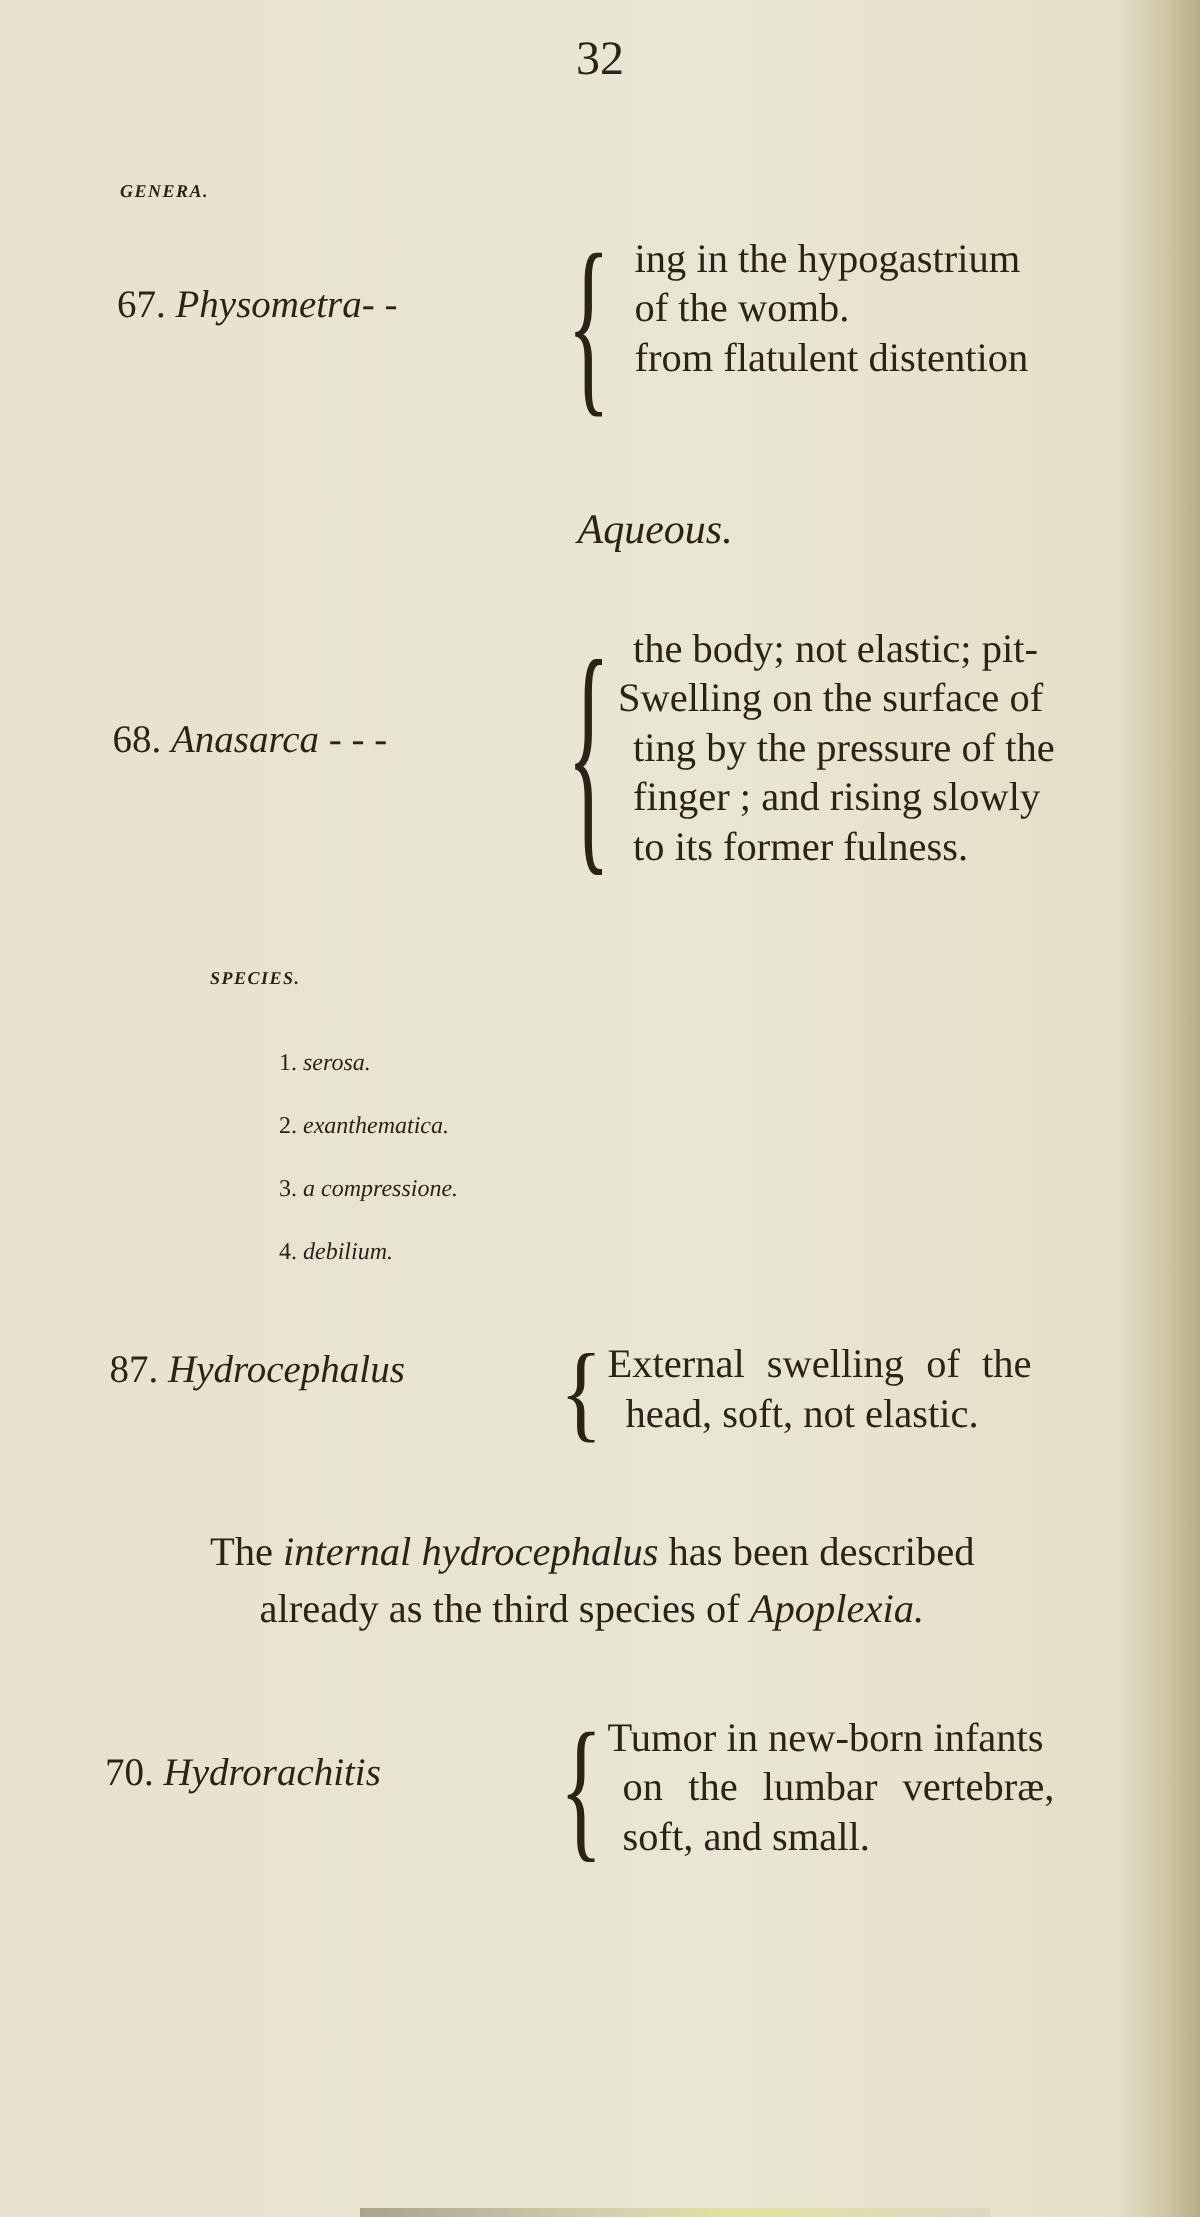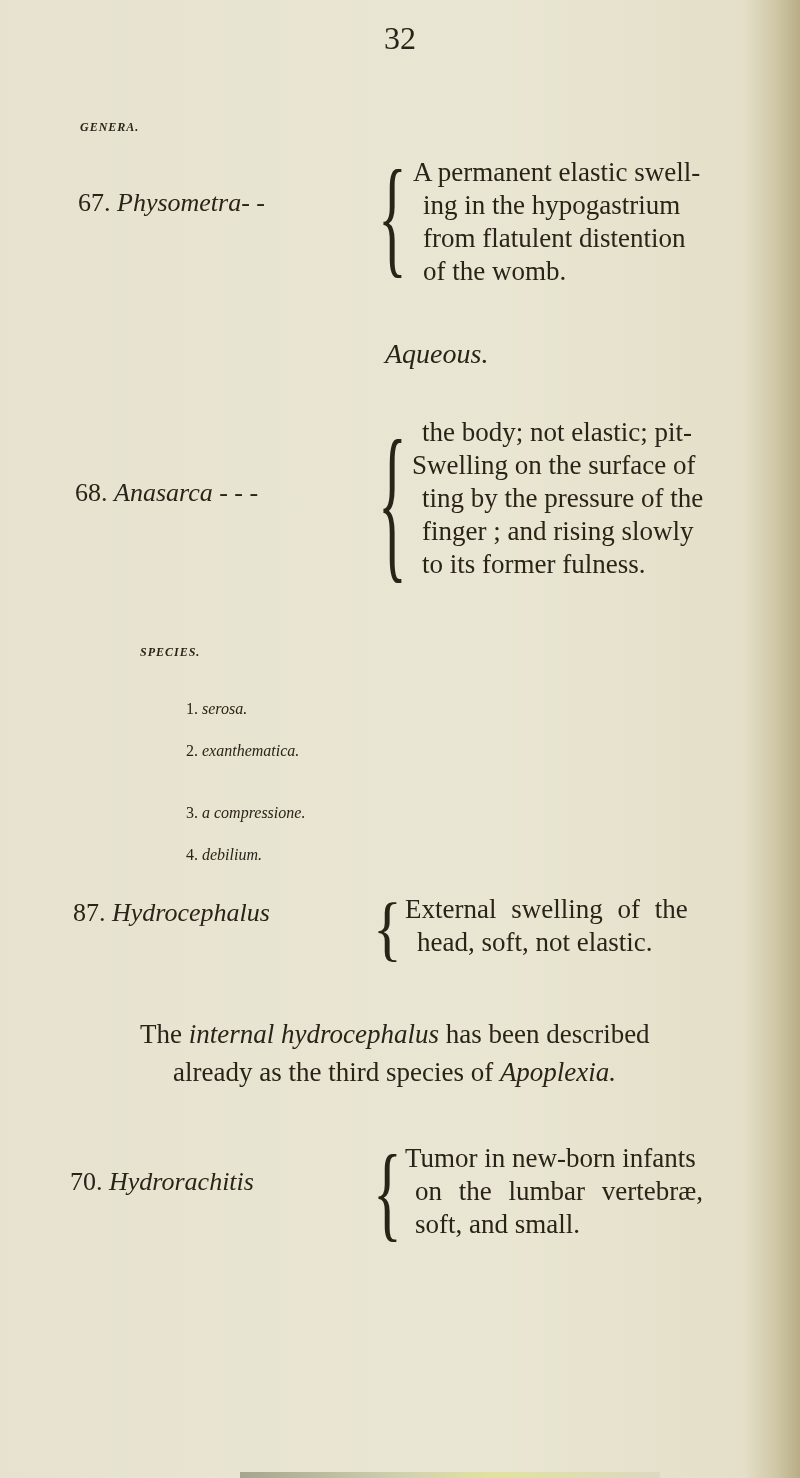--- a/index.html
+++ b/index.html
@@ -32,24 +32,23 @@
 <div class="abs page-number">32</div>
 
 <div class="abs section-label" style="left:80px; top:120px;">GENERA.</div>
 
 <div class="abs entry-name" style="left:78px; top:188px;">
   <span class="num">67.</span>
   <span class="name">Physometra</span><span>- -</span>
 </div>
 <div class="abs brace" style="left:378px; top:150px; transform:scaleY(2.2);">{</div>
 <div class="abs desc" style="left:413px; top:156px; width:368px;">
-  <span class="line">A permanent elastic swell-</span>
   <span class="line" style="padding-left:10px">ing in the hypogastrium</span>
+  <span class="line" style="padding-left:10px">of the womb.</span>
   <span class="line" style="padding-left:10px">from flatulent distention</span>
-  <span class="line" style="padding-left:10px">of the womb.</span>
 </div>
 
 <div class="abs subheading" style="left:385px; top:338px;">Aqueous.</div>
 
 <div class="abs entry-name" style="left:75px; top:478px;">
   <span class="num">68.</span>
   <span class="name">Anasarca</span>
   <span>- - -</span>
 </div>
 <div class="abs brace" style="left:378px; top:415px; transform:scaleY(2.9);">{</div>
@@ -58,21 +57,21 @@
   <span class="line">Swelling on the surface of</span>
   <span class="line" style="padding-left:10px">ting by the pressure of the</span>
   <span class="line" style="padding-left:10px">finger ; and rising slowly</span>
   <span class="line" style="padding-left:10px">to its former fulness.</span>
 </div>
 
 <div class="abs section-label" style="left:140px; top:645px;">SPECIES.</div>
 <div class="abs" style="left:186px; top:700px;">
   <div class="species-item" style="height:42px;"><span>1.</span> <span class="sname">serosa.</span></div>
   <div class="species-item" style="height:42px;"><span>2.</span> <span class="sname">exanthematica.</span></div>
-  <div class="species-item" style="height:42px;margin-top:20px;"><span>3.</span> <span class="sname">a compressione.</span></div>
+  <div class="species-item" style="height:42px;"><span>3.</span> <span class="sname">a compressione.</span></div>
   <div class="species-item" style="height:42px;"><span>4.</span> <span class="sname">debilium.</span></div>
 </div>
 
 <div class="abs entry-name" style="left:73px; top:898px;">
   <span class="num">87.</span>
   <span class="name">Hydrocephalus</span>
 </div>
 <div class="abs brace" style="left:373px; top:892px; transform:scaleY(1.2);">{</div>
 <div class="abs desc" style="left:405px; top:893px; width:378px;">
   <span class="line" style="word-spacing:8px">External swelling of the</span>

